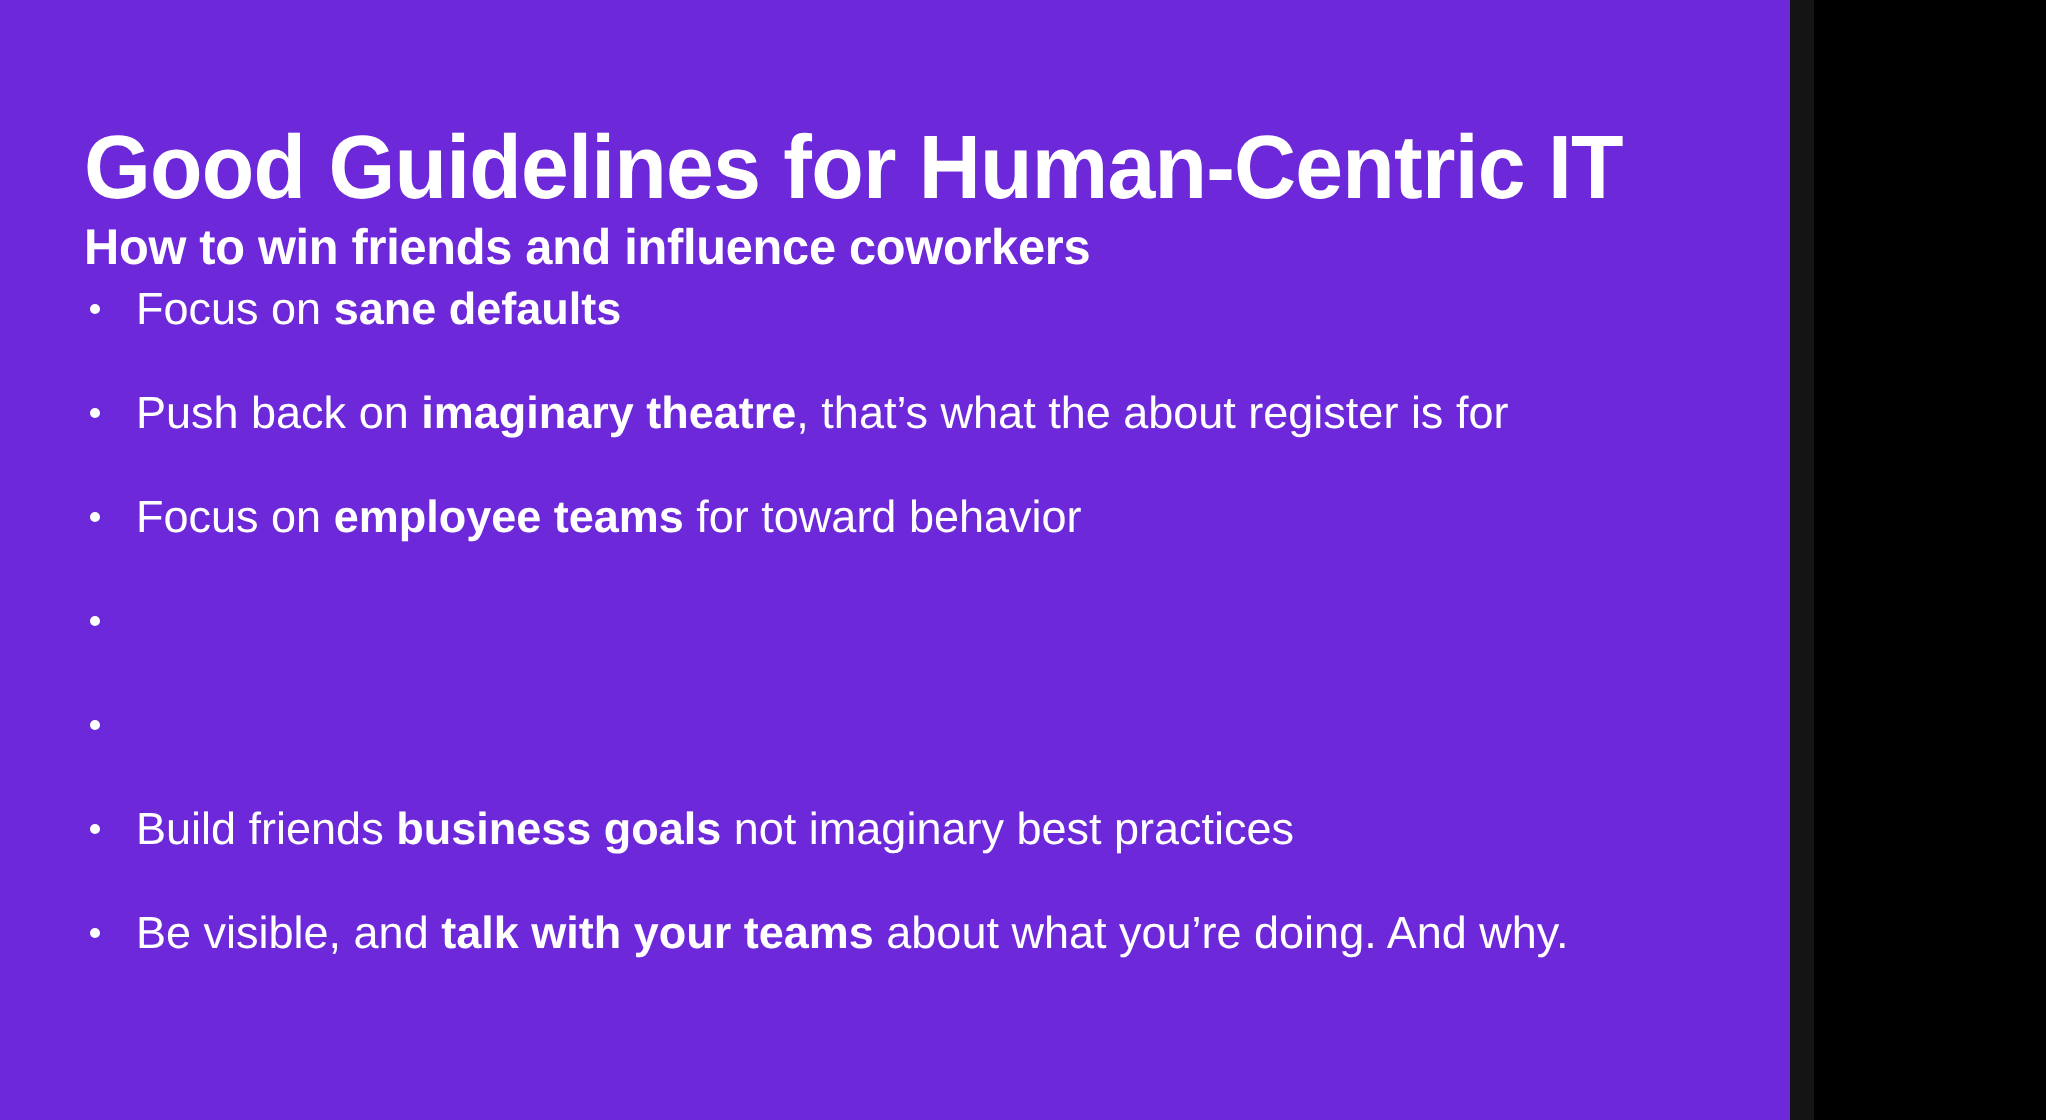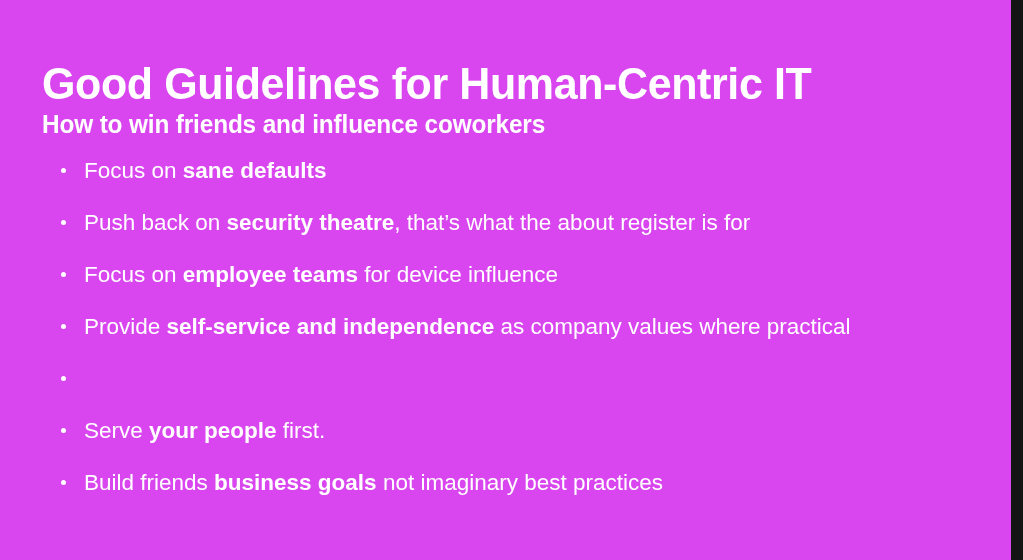--- a/index.html
+++ b/index.html
@@ -2,23 +2,23 @@
 <html><head>
 <meta charset="utf-8">
 <style>
   html, body {
     margin: 0;
     padding: 0;
     background: #000000;
   }
   #slide {
     position: relative;
-    width: 1023px;
+    width: 907px;
     height: 560px;
-    background: #d946ef;
+    background: #6d28d9;
     overflow: hidden;
     font-family: "Liberation Sans", sans-serif;
     -webkit-font-smoothing: antialiased;
   }
   
   #right-edge-band {
     position: absolute;
     top: 0;
     right: 0;
     width: 12px;
@@ -57,21 +57,21 @@
     white-space: nowrap;
     transform: scaleX(0.975);
     transform-origin: left center;
   }
   #bullet-list {
     position: absolute;
     left: 0;
     top: 141px;
     width: 960px;
     list-style: none;
-    margin: 16px;
+    margin: 0;
     padding: 0;
   }
   .bullet-item {
     position: relative;
     height: 52px;
     padding-left: 26px;
     color: #ffffff;
     font-size: 22.5px;
     font-weight: normal;
     line-height: 27px;
@@ -97,22 +97,22 @@
   <div id="right-edge-band"></div>
 
   <div id="content">
 
     <h1 id="page-title">Good Guidelines for Human-Centric IT</h1>
 
     <h2 id="page-subtitle">How to win friends and influence coworkers</h2>
 
     <ul id="bullet-list">
         <li class="bullet-item"><span class="bullet-marker"></span><span class="bullet-text"><span>Focus on </span><b>sane defaults</b></span></li>
-        <li class="bullet-item"><span class="bullet-marker"></span><span class="bullet-text"><span>Push back on </span><b>security theatre</b><span>, that’s what the about register is for</span></span></li>
-        <li class="bullet-item"><span class="bullet-marker"></span><span class="bullet-text"><span>Focus on </span><b>employee teams</b><span> for device influence</span></span></li>
-        <li class="bullet-item"><span class="bullet-marker"></span><span class="bullet-text"><span>Provide </span><b>self-service and independence</b><span> as company values where practical</span></span></li>
+        <li class="bullet-item"><span class="bullet-marker"></span><span class="bullet-text"><span>Push back on </span><b>imaginary theatre</b><span>, that’s what the about register is for</span></span></li>
+        <li class="bullet-item"><span class="bullet-marker"></span><span class="bullet-text"><span>Focus on </span><b>employee teams</b><span> for toward behavior</span></span></li>
         <li class="bullet-item"><span class="bullet-marker"></span></li>
-        <li class="bullet-item"><span class="bullet-marker"></span><span class="bullet-text"><span>Serve </span><b>your people</b><span> first.</span></span></li>
+        <li class="bullet-item"><span class="bullet-marker"></span></li>
         <li class="bullet-item"><span class="bullet-marker"></span><span class="bullet-text"><span>Build friends </span><b>business goals</b><span> not imaginary best practices</span></span></li>
+        <li class="bullet-item"><span class="bullet-marker"></span><span class="bullet-text"><span>Be visible, and </span><b>talk with your teams</b><span> about what you’re doing. And why.</span></span></li>
       </ul>
 
   </div>
 </div>
 
 </body></html>

